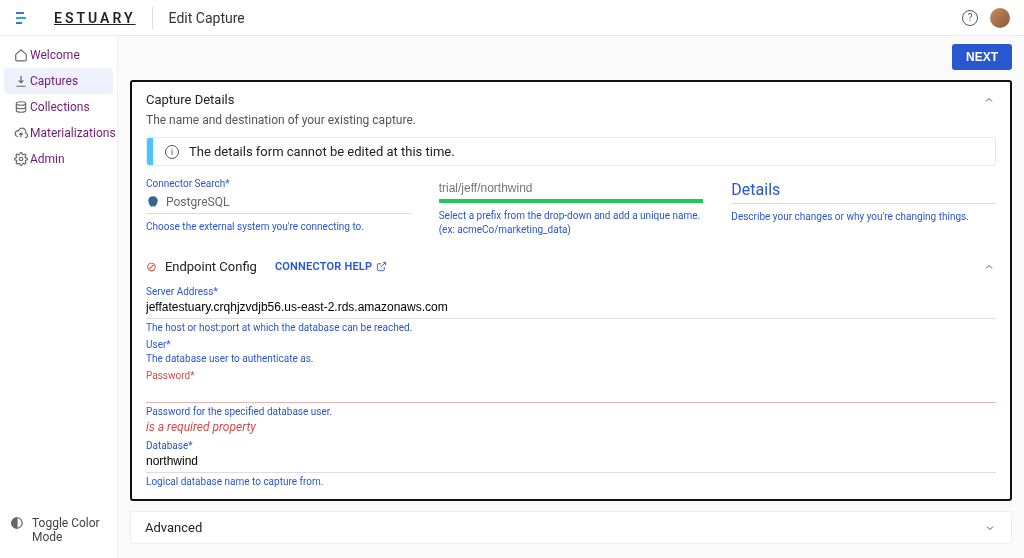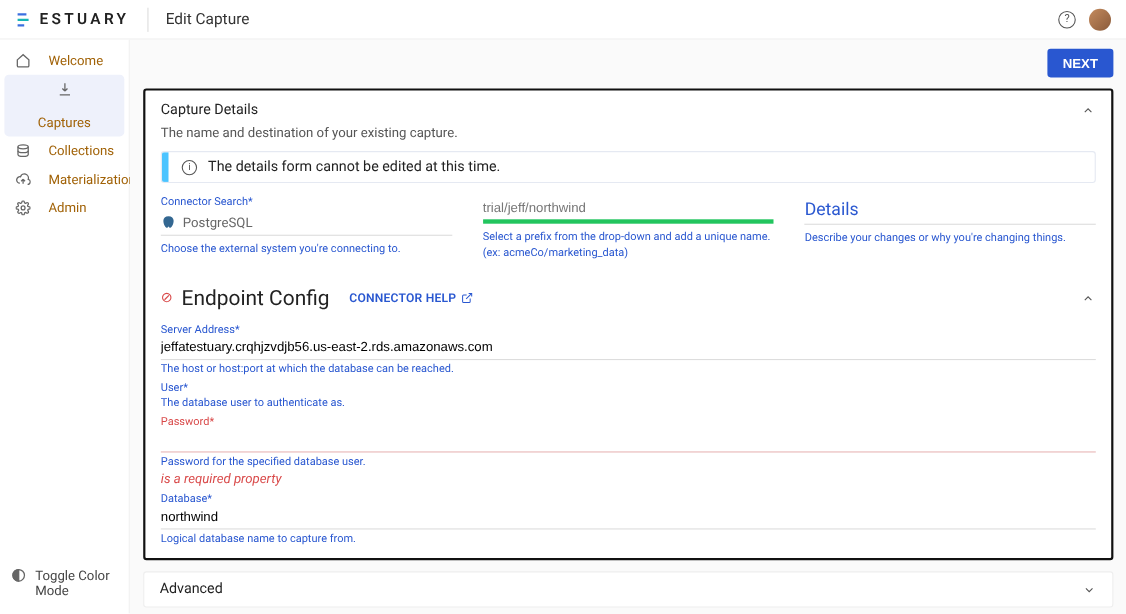--- a/index.html
+++ b/index.html
@@ -1,29 +1,29 @@
 <!DOCTYPE html>
 <html><head>
 <meta charset="utf-8">
 <style>
   * { box-sizing: border-box; margin: 0; padding: 0; }
   html, body { width: 1024px; height: 558px; font-family: -apple-system, BlinkMacSystemFont, "Segoe UI", Roboto, Arial, sans-serif; font-size: 13px; color: #222; background: #fff; overflow: hidden; }
   .app { display: flex; flex-direction: column; width: 100%; height: 100%; }
   .topbar { display: flex; align-items: center; height: 36px; padding: 0 14px; border-bottom: 1px solid #eee; }
-  .logo { display: flex; align-items: center; gap: 6px; font-weight: 600; letter-spacing: 3px; font-size: 14px; color: #222; }
+  .logo { display: flex; align-items: center; gap: 24px; font-weight: 600; letter-spacing: 3px; font-size: 14px; color: #222; text-decoration: underline; }
   .logo-sep { width: 1px; height: 22px; background: #ddd; margin: 0 16px; }
   .page-title { font-size: 14px; color: #333; }
   .topbar-spacer { flex: 1; }
   .help-icon { width: 16px; height: 16px; border: 1.5px solid #555; border-radius: 50%; display: flex; align-items: center; justify-content: center; font-size: 10px; color: #555; margin-right: 12px; }
   .avatar { width: 20px; height: 20px; border-radius: 50%; background: linear-gradient(135deg,#c48b5e,#8a5a3a); }
   .body { display: flex; flex: 1; overflow: hidden; }
   .sidebar { width: 118px; display: flex; flex-direction: column; border-right: 1px solid #f0f0f0; background: #fff; }
   .sidebar-list { padding-top: 6px; }
-  .sidebar-item { display: flex; align-items: center; gap: 16px; padding: 6px 10px; font-size: 12px; color: #a16207; cursor: pointer; border-radius: 4px; margin: 0 4px; }
-  .sidebar-item.active { background: #eef1fb; flex-direction: column; }
+  .sidebar-item { display: flex; align-items: center; gap: 2px; padding: 6px 10px; font-size: 12px; color: #701a75; cursor: pointer; border-radius: 4px; margin: 0 4px; }
+  .sidebar-item.active { background: #eef1fb; }
   .sidebar-icon { width: 14px; height: 14px; display: inline-flex; align-items: center; justify-content: center; color: #666; }
   .sidebar-icon svg { width: 14px; height: 14px; }
   .sidebar-footer { margin-top: auto; padding: 10px 10px 14px; display: flex; gap: 8px; font-size: 12px; color: #444; cursor: pointer; }
   .main { flex: 1; overflow: auto; background: #fafafa; position: relative; padding: 8px 12px 12px; }
   .next-bar { display: flex; justify-content: flex-end; margin-bottom: 10px; }
   .btn-next { background: #2957d0; color: #fff; border: none; padding: 6px 14px; font-size: 12px; font-weight: 600; border-radius: 3px; cursor: pointer; }
   .card { background: #fff; border: 2px solid #111; border-radius: 3px; padding: 10px 14px 6px; margin-bottom: 10px; position: relative; }
   .section-head { display: flex; align-items: center; justify-content: space-between; margin-bottom: 6px; }
   .section-title { font-size: 13px; color: #222; }
   .chev { width: 14px; height: 14px; display: inline-flex; align-items: center; justify-content: center; color: #555; }
@@ -35,21 +35,21 @@
   .col { flex: 1; display: flex; flex-direction: column; }
   .field-label { font-size: 10px; color: #2957d0; margin-bottom: 4px; }
   .field-input { border: none; border-bottom: 4px solid #22c55e; padding: 3px 0 4px; font-size: 12px; background: transparent; }
   .field-input[disabled] { color: #777; }
   .field-help { font-size: 10px; color: #2957d0; margin-top: 6px; line-height: 1.4; }
   .pg-row { display: flex; align-items: center; gap: 6px; color: #666; font-size: 12px; border-bottom: 1px solid #ddd; padding: 2px 0 4px; }
   .pg-badge { width: 14px; height: 14px; }
   .details-link { font-size: 16px; color: #2957d0; border-bottom: 1px solid #ddd; padding: 2px 0 4px; }
   .endpoint-head { display: flex; align-items: center; gap: 8px; margin-bottom: 12px; }
   .warn-icon { color: #d94a4a; font-size: 13px; line-height: 1; }
-  .endpoint-title { font-size: 19px; }
+  .endpoint-title { font-size: 13px; }
   .help-link { color: #2957d0; font-size: 11px; font-weight: 600; letter-spacing: .2px; display: inline-flex; align-items: center; gap: 4px; margin-left: 10px; }
   .ext-icon { width: 11px; height: 11px; }
   .endpoint-head .chev { margin-left: auto; }
   .fgroup { margin-bottom: 6px; }
   .flabel { font-size: 10px; color: #2957d0; }
   .flabel.err { color: #d94a4a; }
   .finput { display: block; width: 100%; border: none; border-bottom: 1px solid #ddd; padding: 3px 0 4px; font-size: 12px; background: transparent; }
   .fhelp { font-size: 10px; color: #2957d0; margin-top: 3px; }
   .ferr { font-size: 12px; color: #d94a4a; margin-top: 3px; font-style: italic; }
   .finput.err-line { border-bottom-color: #e8b6b6; }

